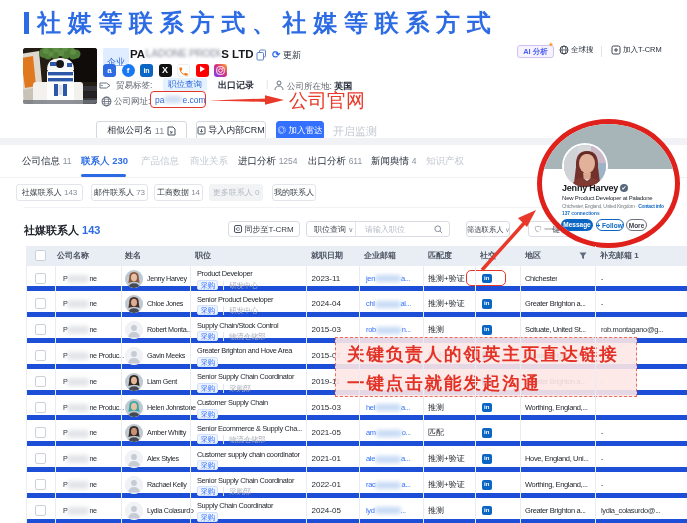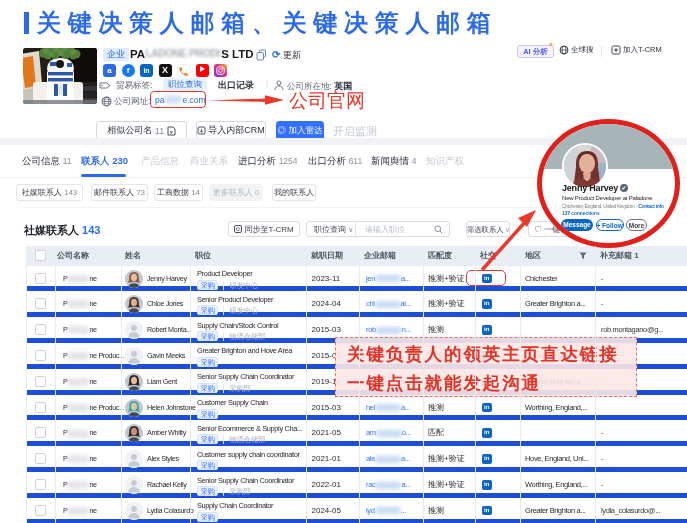--- a/index.html
+++ b/index.html
@@ -7,21 +7,21 @@
 .abs{position:absolute}
 
 #tbar{left:24px;top:12px;width:5px;height:22px;background:#2d6be4}
 #title{left:37px;top:7px;font-size:24px;font-weight:bold;color:#2d6be4;letter-spacing:6.7px;white-space:nowrap}
 
 .trbtn{font-size:7.5px;white-space:nowrap;color:#272e3b;display:flex;align-items:center}
 #aibtn{left:517px;top:45px;width:37px;height:13px;border:1px solid #cfc2f2;background:#f6f3ff;border-radius:3px;font-size:7.5px;color:#4d5ef0;text-align:center;line-height:12px;font-weight:bold;white-space:nowrap}
 #spark{left:548px;top:41px;color:#ff9a2e;font-size:7px}
 
 #photo{left:23px;top:48px;width:74px;height:56px;border-radius:3px;overflow:hidden;background:#15120f}
-.tag-ent{left:103px;top:48px;height:13px;background:#e0ecff;color:#2a66d9;font-size:9px;line-height:13px;padding:0 4px;border-radius:1px}
+.tag-ent{left:103px;top:48px;height:13px;background:#e0ecff;color:#2a66d9;font-size:9px;line-height:13px;padding:8px 4px;border-radius:1px}
 #cname{left:130px;top:47px;font-size:11.5px;font-weight:bold;color:#16181c;white-space:nowrap}
 #cname .bl{display:inline-block;width:76px;height:12px;overflow:hidden;color:#9299a5;font-size:10.5px;filter:blur(1.8px);opacity:.8;font-weight:bold;vertical-align:-1px;letter-spacing:-0.5px}
 #upd{left:272px;top:49px;font-size:9px;color:#272e3b;white-space:nowrap}
 #upd .r{color:#2d6be4;font-size:10px;font-weight:bold}
 
 .sic{top:64px;width:13px;height:13px;border-radius:3px;color:#fff;font-size:8px;font-weight:bold;text-align:center;line-height:13px}
 
 .r3{top:80px;font-size:8.5px;color:#60656e;white-space:nowrap}
 .tag-imp{left:163px;top:78px;height:13px;background:#e4f1ff;color:#2a66d9;font-size:8.5px;line-height:13px;padding:0 5px;border-radius:2px;white-space:nowrap}
 
@@ -80,21 +80,21 @@
 #circ .vf{position:absolute;left:78px;top:60px;width:8px;height:8px;border-radius:50%;background:#56687a;color:#fff;font-size:6px;line-height:8px;text-align:center}
 #circ .hd{position:absolute;left:20px;top:70.5px;font-size:6px;letter-spacing:-0.2px;color:#1d2127;white-space:nowrap}
 #circ .loc{position:absolute;left:20px;top:79px;font-size:5px;letter-spacing:-0.3px;color:#7b8288;white-space:nowrap}
 #circ .loc b{color:#1a6ec4}
 #circ .con{position:absolute;left:20px;top:87px;font-size:4.8px;font-weight:bold;color:#1a6ec4;white-space:nowrap}
 .lbtn{position:absolute;top:95px;height:12px;border-radius:6px;font-size:6.5px;font-weight:bold;text-align:center;line-height:11px;white-space:nowrap}
 </style></head>
 <body>
 
 <div class="abs" id="tbar"></div>
-<div class="abs" id="title">关键决策人邮箱、关键决策人邮箱</div>
+<div class="abs" id="title">社媒等联系方式、社媒等联系方式</div>
 
 <div class="abs" id="aibtn">AI 分析</div>
 <div class="abs" id="spark">✦</div>
 <div class="abs trbtn" style="left:559px;top:45px">
 <svg width="10" height="10" viewBox="0 0 10 10" style="margin-right:2px">
       <circle cx="5" cy="5" r="4" fill="none" stroke="#3c424d" stroke-width="1"></circle>
       <ellipse cx="5" cy="5" rx="2" ry="4" fill="none" stroke="#3c424d" stroke-width="0.8"></ellipse>
       <line x1="1" y1="5" x2="9" y2="5" stroke="#3c424d" stroke-width="0.8"></line>
     </svg>全球搜</div>
 <div class="abs" style="left:601px;top:46px;width:1px;height:11px;background:#e2e4e9"></div>
@@ -320,20 +320,21 @@
           <path d="M3 16.5 Q4 11 9 11 Q14 11 15 16.5Z" fill="#c6cbd4"></path>
         </svg>
       </div>
   <div class="cell nm">Robert Monta...</div>
   <div class="cell pos1">Supply Chain/Stock Control</div>
   <div class="cell pos2"><span class="tcg">采购</span><span class="dep">物流仓储部</span></div>
   <div class="cell dt">2015-03</div>
   <div class="cell em">rob<span class="eblur"></span>n...</div>
   <div class="cell mt">推测</div>
   <div class="lin">in</div>
+  <div class="cell rg">Scituate, United St...</div>
   <div class="cell ex">rob.montagano@g...</div>
  </div>
     <div class="abs row" style="top:342.99px">
   <div class="cb"></div>
   <div class="cell comp">P<span class="cblur"></span>ne Produc...</div>
   <div class="ava">
         <svg width="18" height="18" viewBox="0 0 18 18">
           <rect width="18" height="18" fill="#f0f2f5"></rect>
           <circle cx="9" cy="7" r="2.9" fill="#c6cbd4"></circle>
           <path d="M3 16.5 Q4 11 9 11 Q14 11 15 16.5Z" fill="#c6cbd4"></path>

